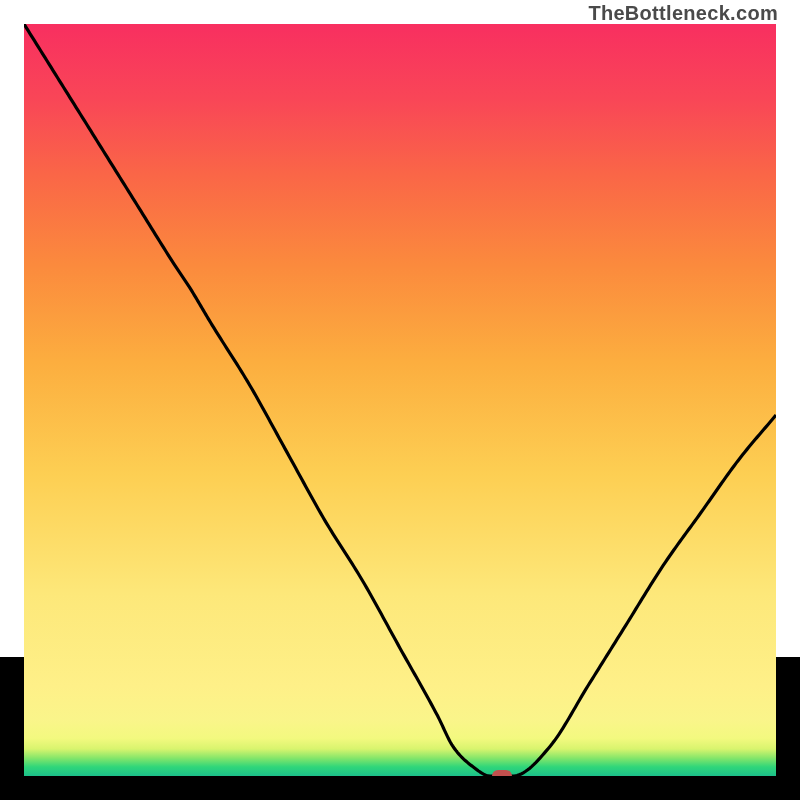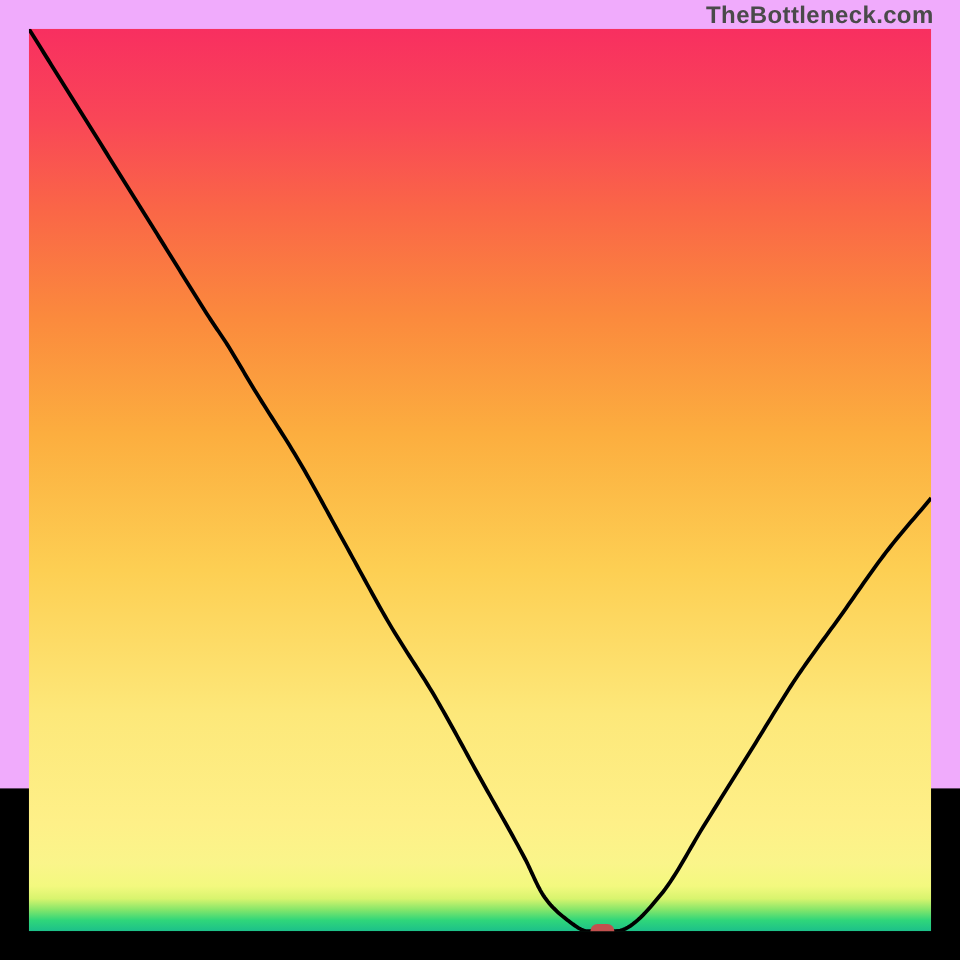--- a/index.html
+++ b/index.html
@@ -8,21 +8,21 @@
     width: 800px;
     height: 800px;
     overflow: hidden;
     background: #000;
     font-family: Arial, Helvetica, sans-serif;
   }
   .frame {
     position: relative;
     width: 800px;
     height: 657px;
-    background: #f0abfc;
+    background: #ffffff;
   }
   .plot-area {
     position: absolute;
     left: 24px;
     top: 24px;
     width: 752px;
     height: 752px;
     overflow: hidden;
   }
   .gradient {

